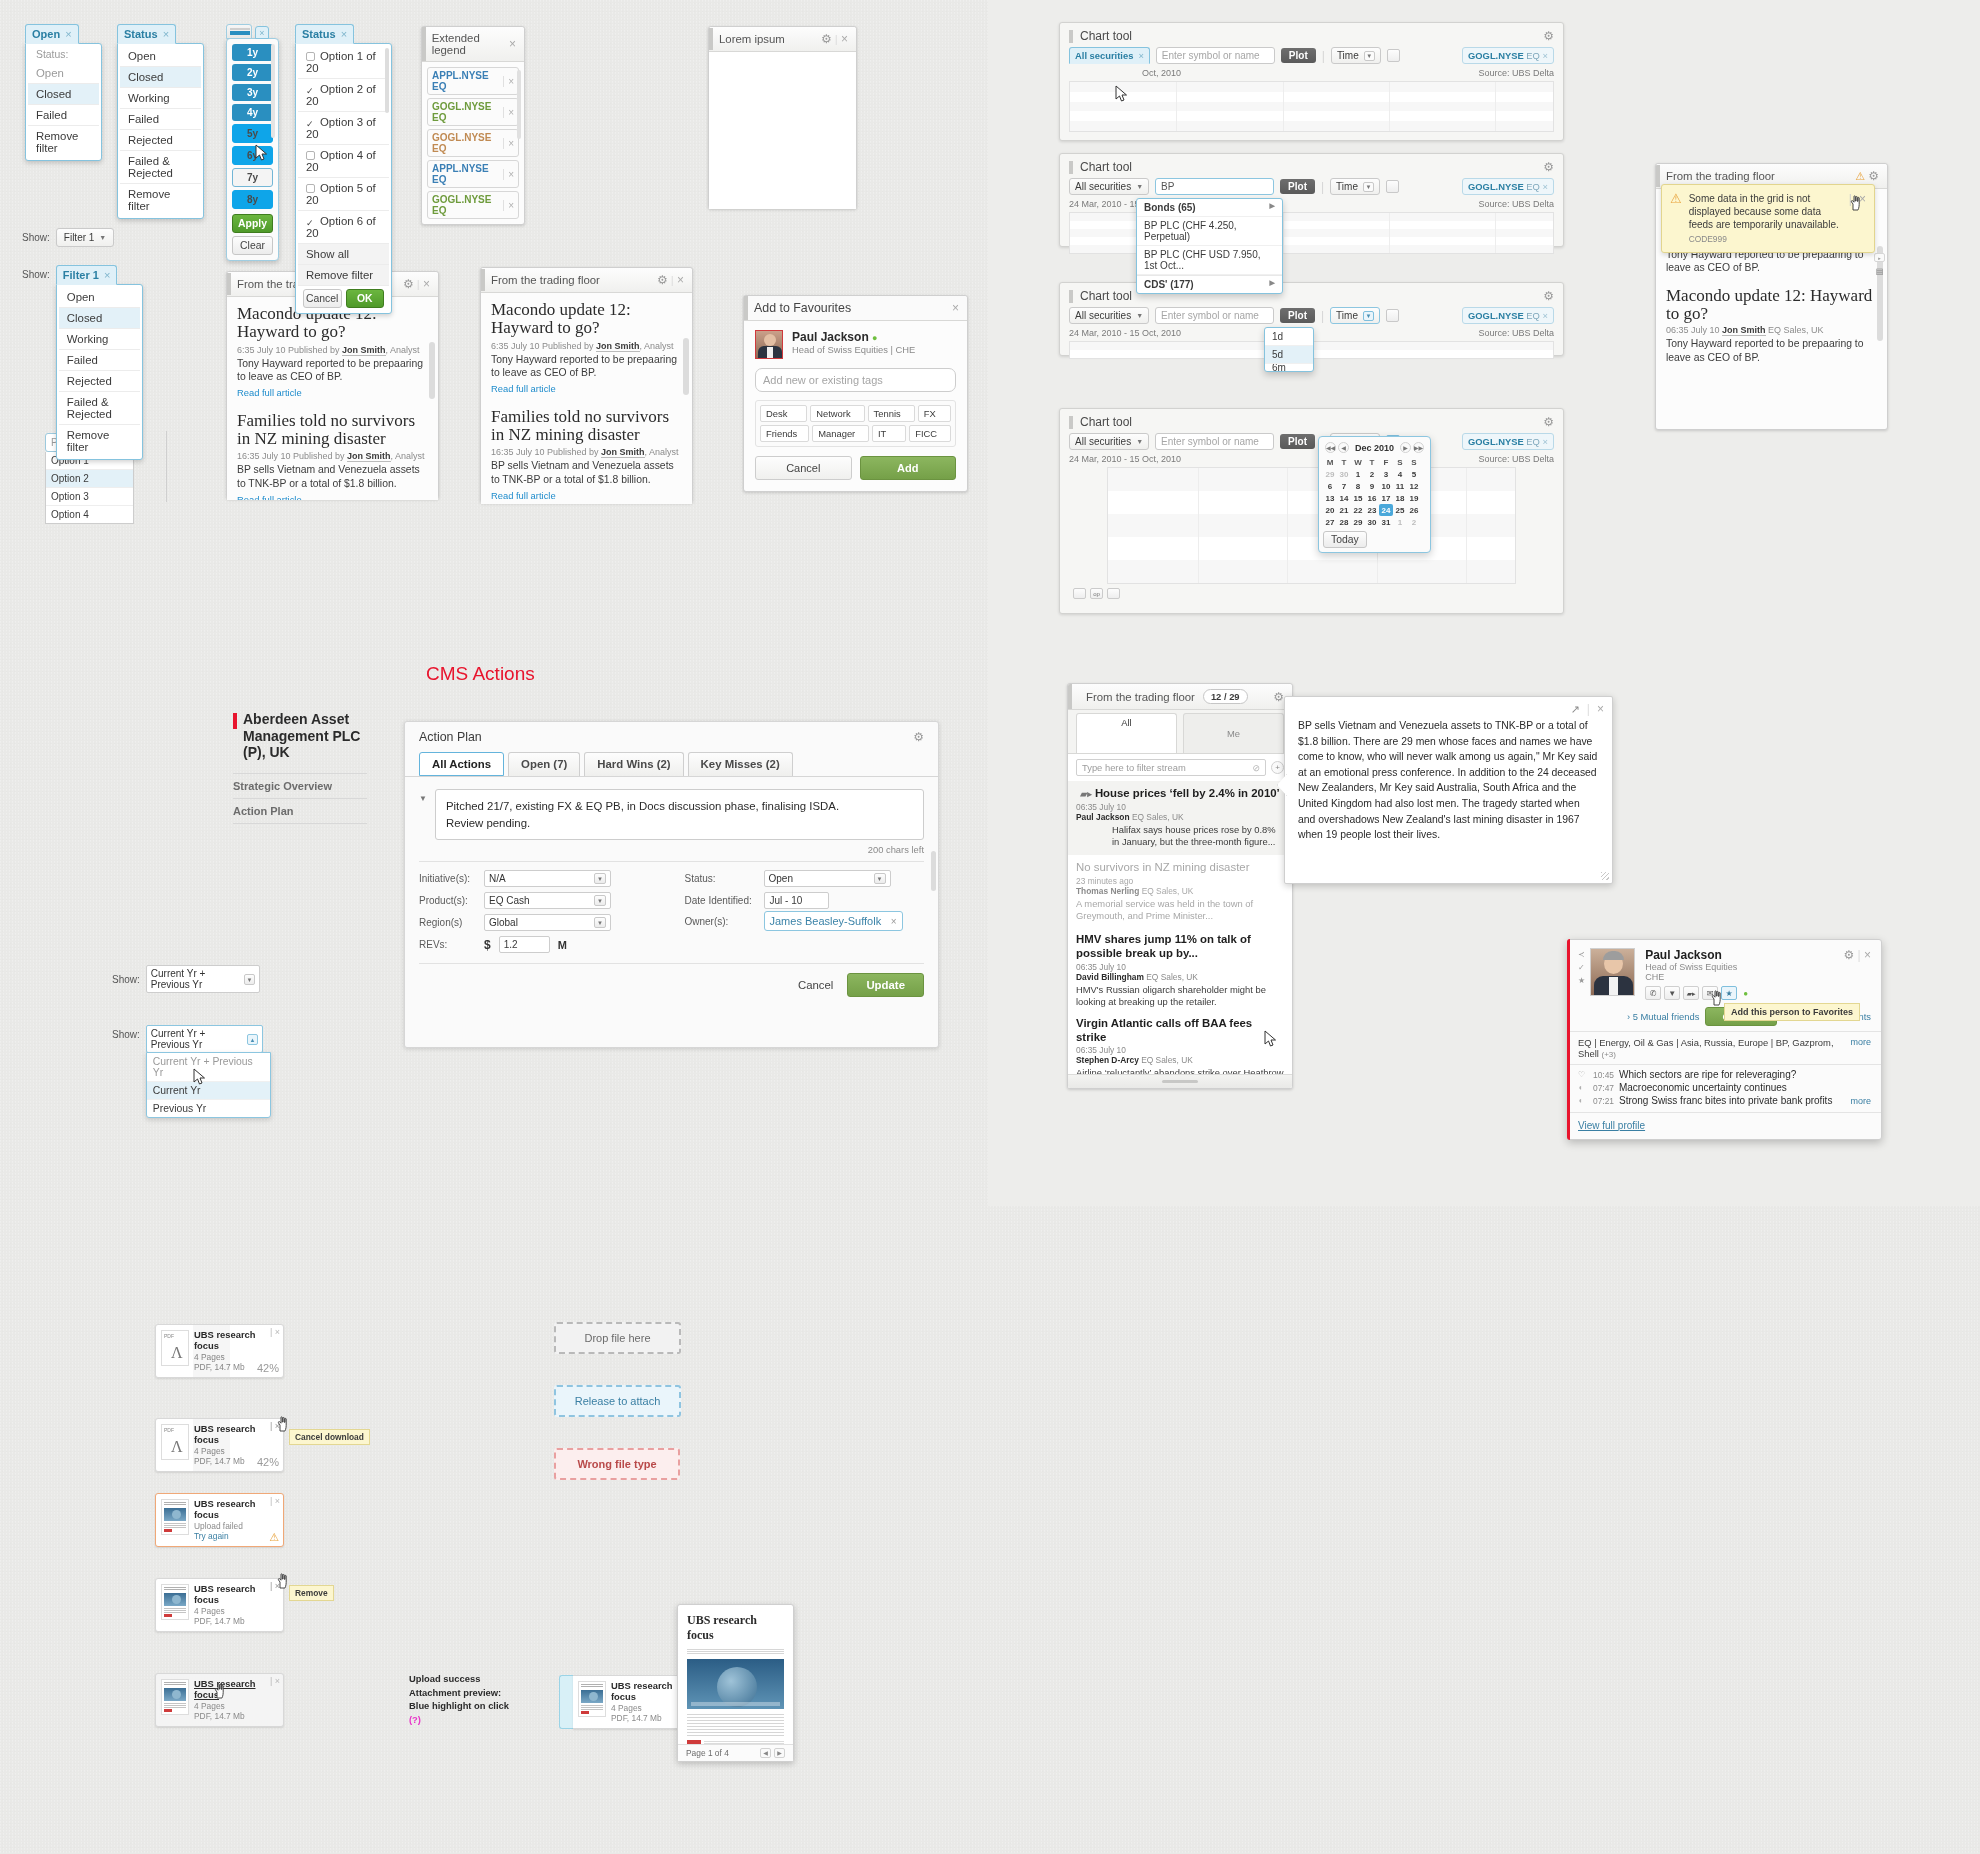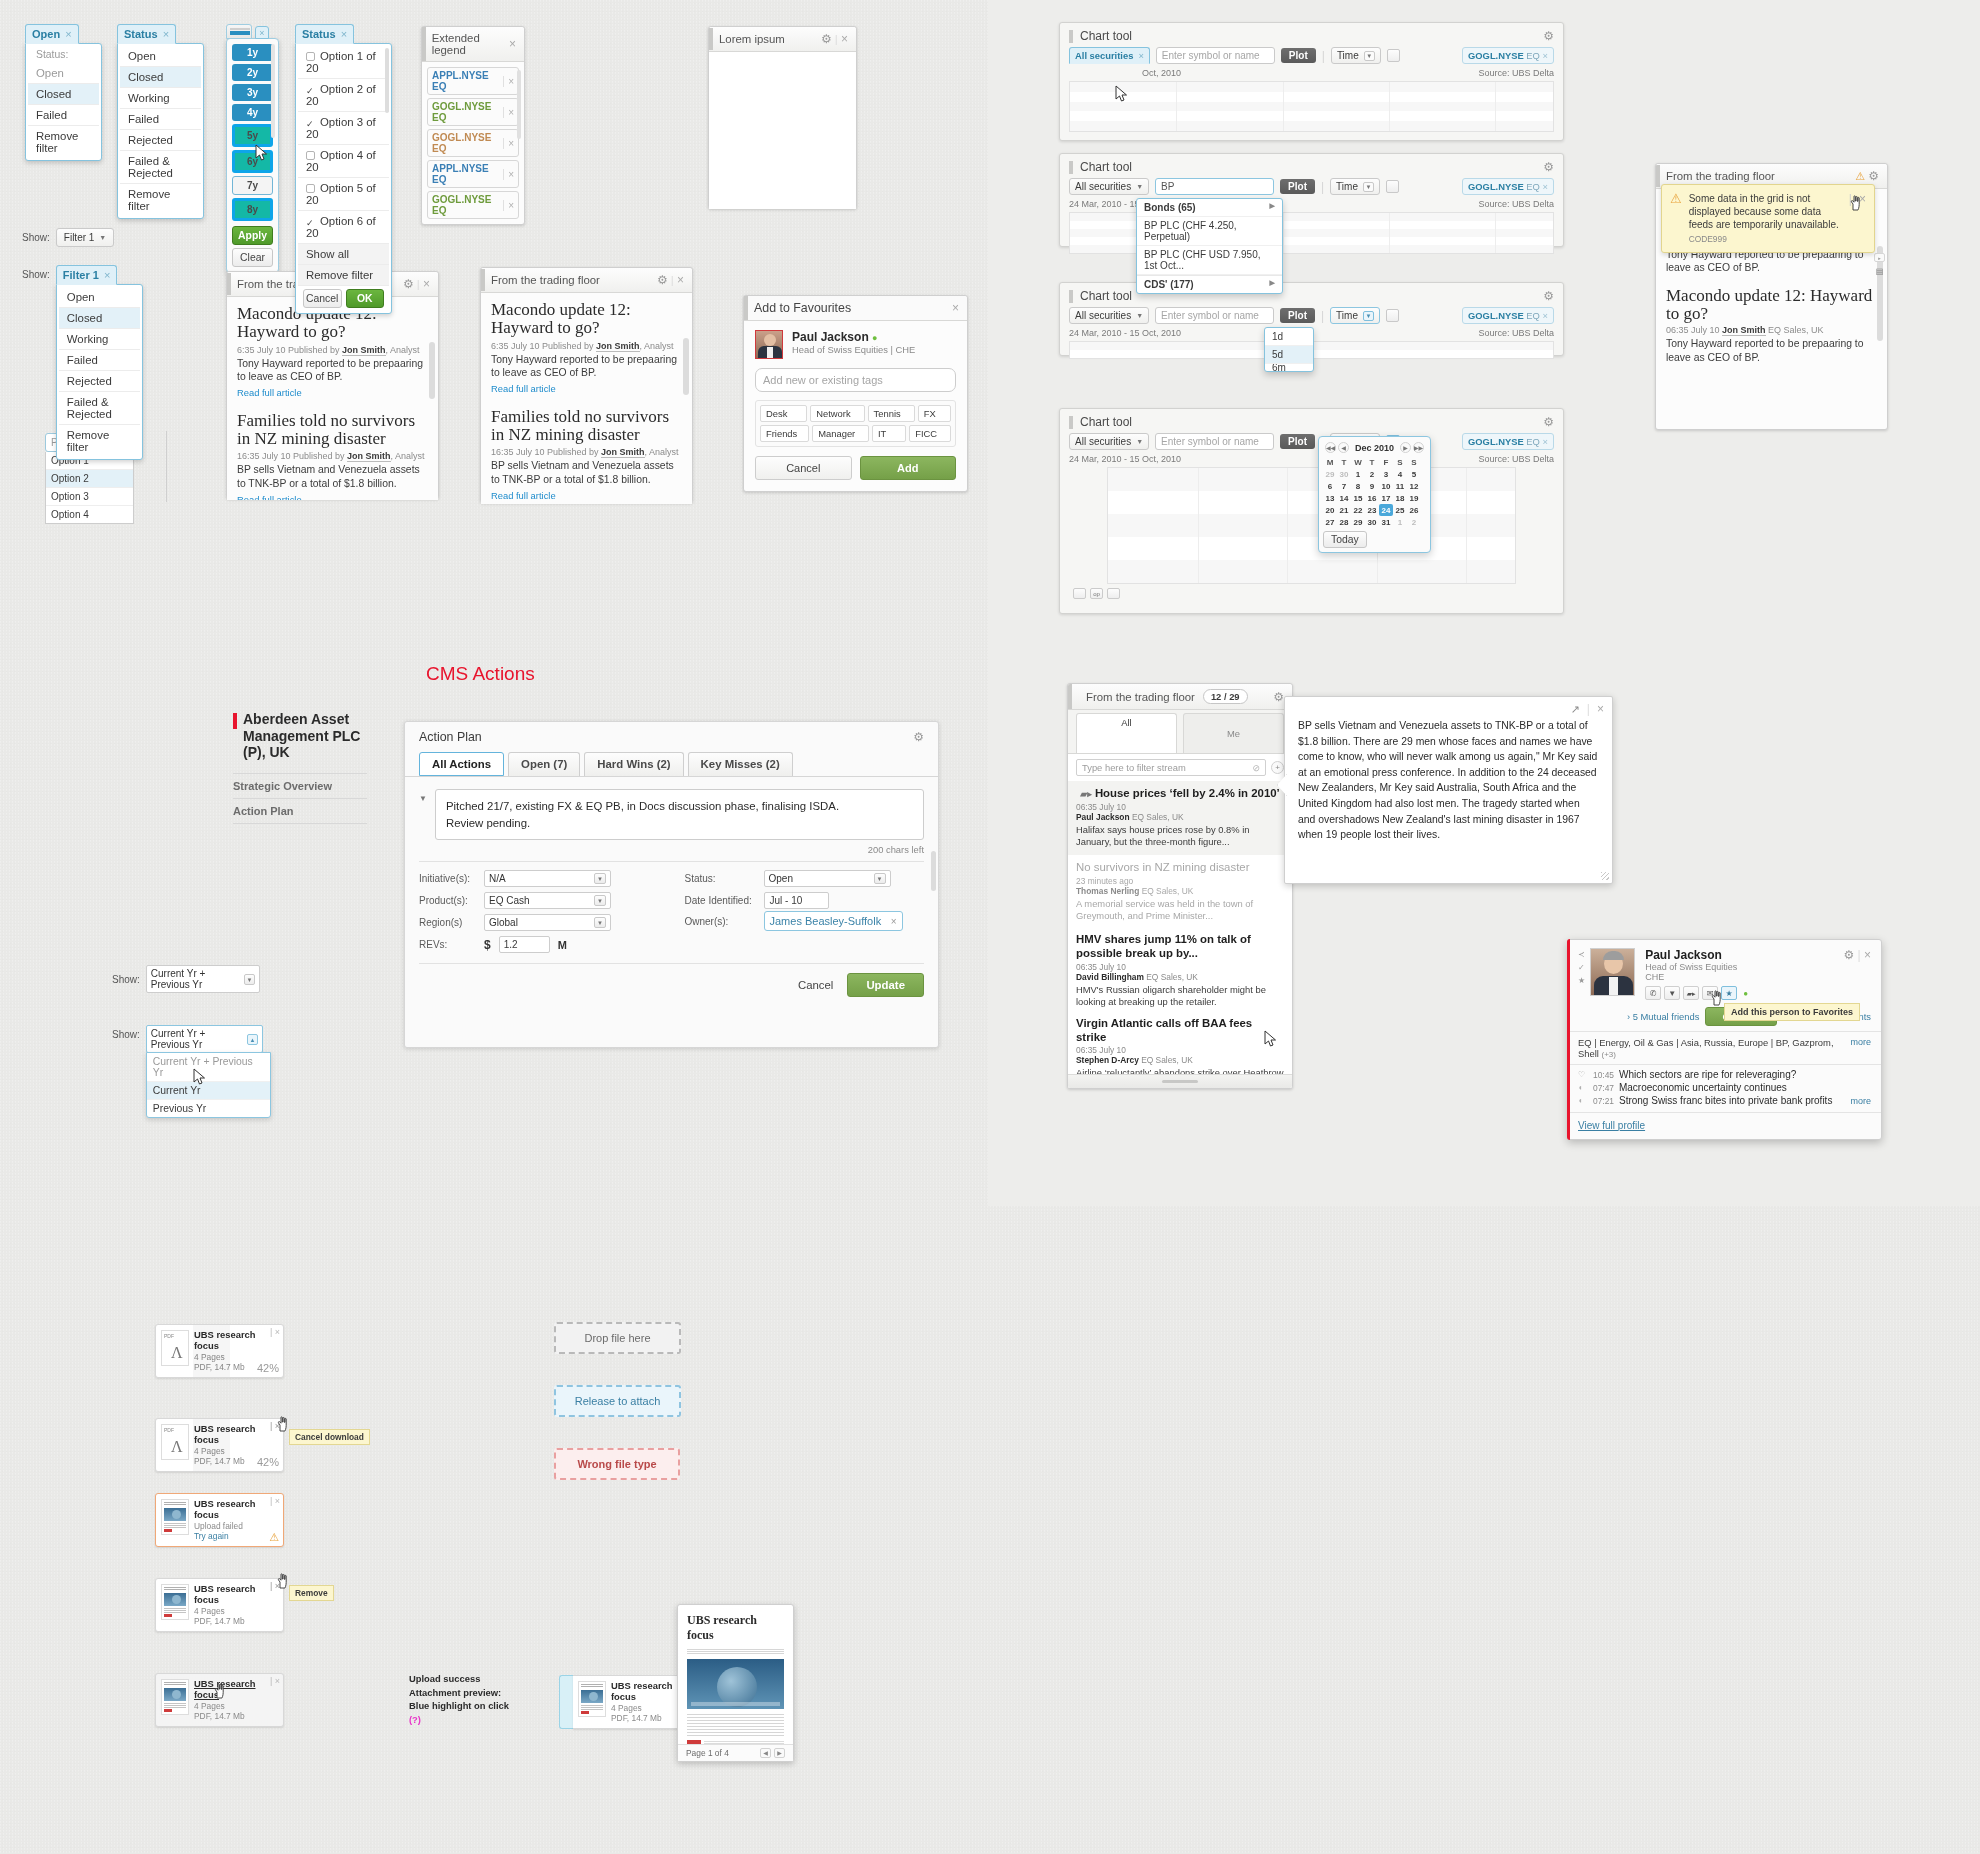--- a/index.html
+++ b/index.html
@@ -52,21 +52,21 @@
   .taglist .row.muted { color:#9a9a9a; }
   .taglist .lblrow { color:#9a9a9a; font-size:10.4px; padding:3px 8px; }
 
   
   .cursor { position:absolute; width:13px; height:18px; pointer-events:none; }
   .cursor svg { display:block; }
 
   
   .ypick { background:#fbfbfb; border:1px solid #9fcde1; border-radius:4px; box-shadow:0 2px 5px rgba(0,0,0,.2); padding:5px; }
   .ychip { background:#2a8fc0; color:#fff; border-radius:3px; text-align:center; font-size:10px; font-weight:bold; padding:3px 0; margin-bottom:3px; }
-  .ychip.off { background:#14b8a6; color:#4a4a4a; border:3px solid #0ea5e9; }
+  .ychip.off { background:#0ea5e9; color:#4a4a4a; border:1px solid #0ea5e9; }
   .ychip.hov { background:#f4f4f4; color:#4a4a4a; border:1px solid #72b6d6; }
   .btn-green { background:linear-gradient(#6bb63f,#4f9a2a); color:#fff; border:1px solid #3f7d1f; border-radius:3px; text-align:center; font-weight:bold; font-size:10.4px; padding:3px 0; }
   .btn-grey { background:linear-gradient(#fdfdfd,#ececec); border:1px solid #c7c7c7; border-radius:3px; text-align:center; font-size:10.4px; padding:3px 0; color:#444; }
 
   
   .cb { display:inline-block; width:9px; height:9px; border:1px solid #b4b4b4; background:#fff; border-radius:2px; margin-right:5px; vertical-align:-1px;}
   .ck { display:inline-block; width:9px; height:9px; margin-right:5px; color:#444; font-size:9px; vertical-align:-1px;}
 
   
   .legrow { border:1px solid #d7d7d7; border-radius:3px; background:#fbfbfb; display:flex; justify-content:space-between; align-items:center; padding:2px 4px; margin-bottom:3px; font-size:10px; font-weight:bold;}
@@ -847,21 +847,21 @@
         <span style="color:#b5b5b5;font-size:9px;">⊘</span>
       </span>
     <span style="width:13px;height:13px;border:1px solid #d0d0d0;border-radius:50%;background:#fafafa;font-size:8px;text-align:center;line-height:11px;color:#888;">+</span>
   </div>
   <div style="background:#fff;padding:0 8px;position:relative;">
 
     <div style="background:#f3f3f1;margin:0 -8px;padding:6px 8px;">
       <div style="font-size:11.4px;font-weight:bold;color:#1e1e1e;line-height:1.2;text-align:center;"><span style="font-size:9px;color:#777;">▰▸</span> <span>House prices ‘fell by 2.4% in 2010’</span></div>
       <div style="font-size:8.4px;color:#8b8b8b;margin-top:1px;">06:35 July 10</div>
       <div style="font-size:8.4px;"><b style="color:#2b2b2b;">Paul Jackson</b> <span style="color:#8b8b8b;">EQ Sales, UK</span></div>
-      <div style="font-size:9.4px;color:#3b3b3b;line-height:1.35;margin-top:2px;">Halifax says house prices rose by 0.8% in January, but the three-month figure...</div>
+      <div style="font-size:9.4px;color:#3b3b3b;line-height:1.35;margin-top:2px;margin-left:36px;">Halifax says house prices rose by 0.8% in January, but the three-month figure...</div>
     </div>
 
     <div style="padding:6px 0;">
       <div style="font-size:11.4px;color:#a8a8a8;line-height:1.2;">No survivors in NZ mining disaster</div>
       <div style="font-size:8.4px;color:#a8a8a8;margin-top:1px;">23 minutes ago</div>
       <div style="font-size:8.4px;"><b style="color:#8b8b8b;">Thomas Nerling</b> <span style="color:#a8a8a8;">EQ Sales, UK</span></div>
       <div style="font-size:9.4px;color:#a8a8a8;line-height:1.35;margin-top:2px;">A memorial service was held in the town of Greymouth, and Prime Minister...</div>
     </div>
 
     <div style="padding:4px 0;">

